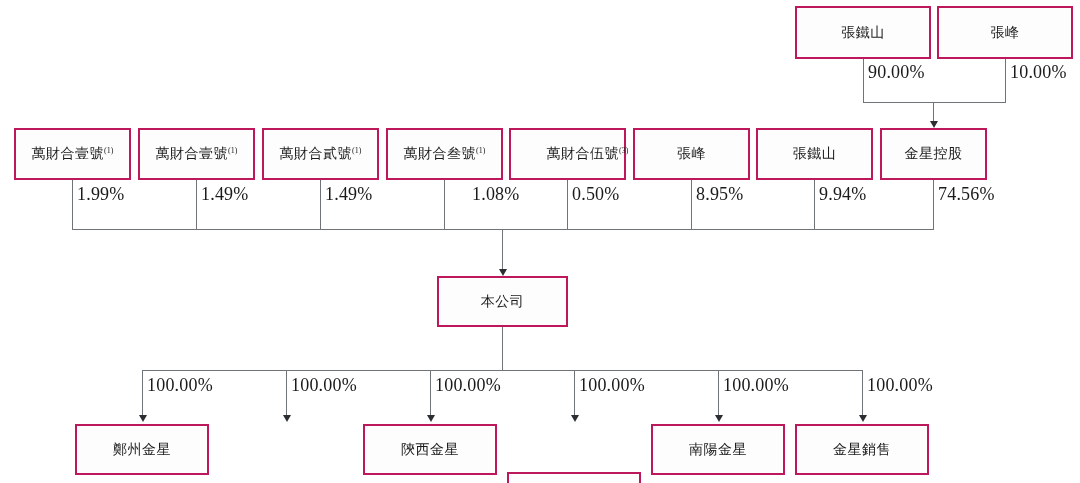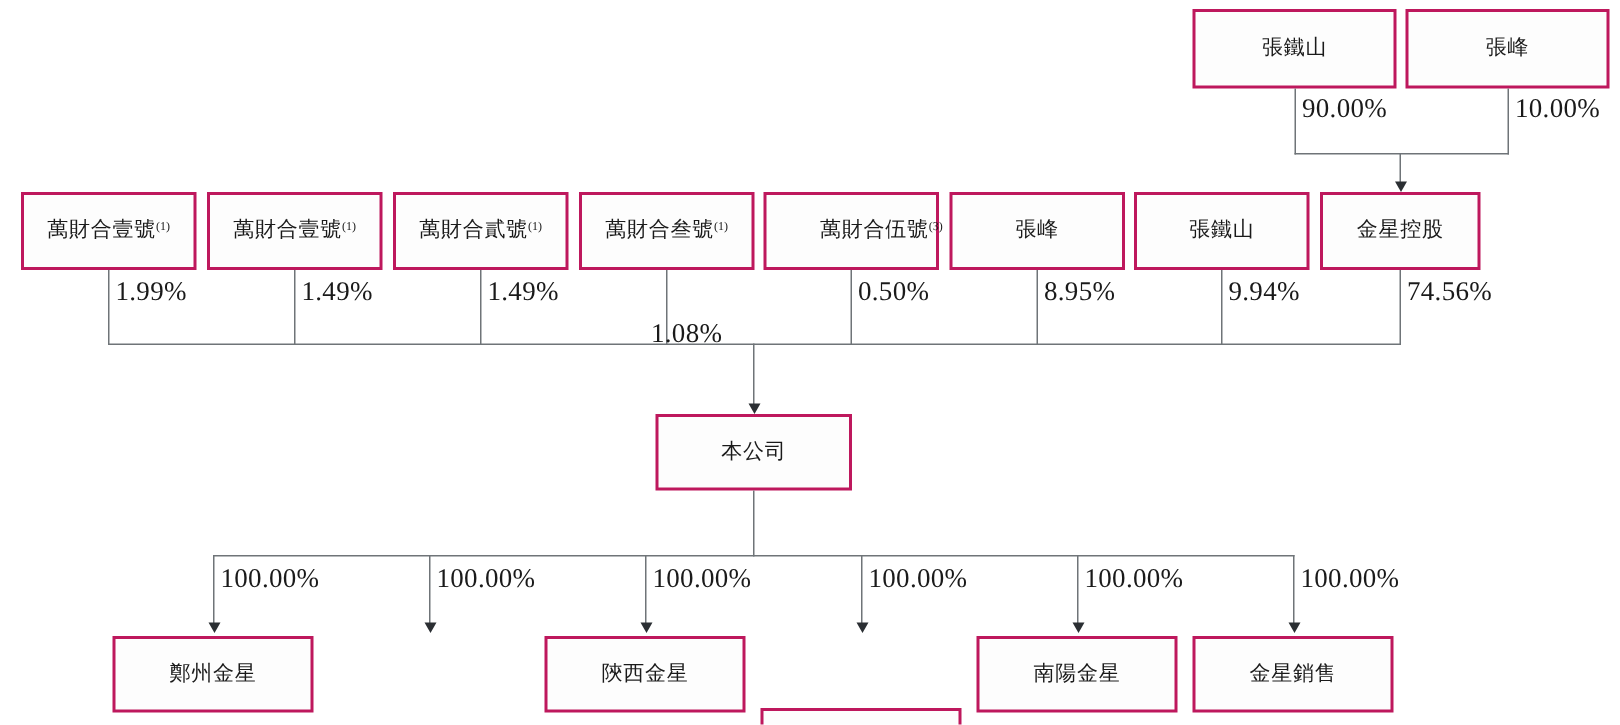--- a/index.html
+++ b/index.html
@@ -137,21 +137,21 @@
   <div class="ln-v" style="left:567px; top:180px; height:50px;"></div>
   <div class="ln-v" style="left:691px; top:180px; height:50px;"></div>
   <div class="ln-v" style="left:814px; top:180px; height:50px;"></div>
   <div class="ln-v" style="left:933px; top:180px; height:50px;"></div>
 
   <div class="ln-h" style="left:72px; top:229px; width:862px;"></div>
 
   <div class="pct" style="left:77px;  top:184px;">1.99%</div>
   <div class="pct" style="left:201px; top:184px;">1.49%</div>
   <div class="pct" style="left:325px; top:184px;">1.49%</div>
-  <div class="pct" style="left:434px; top:184px;margin-top:28px;">1.08%</div>
+  <div class="pct" style="left:472px; top:184px;">1.08%</div>
   <div class="pct" style="left:572px; top:184px;">0.50%</div>
   <div class="pct" style="left:696px; top:184px;">8.95%</div>
   <div class="pct" style="left:819px; top:184px;">9.94%</div>
   <div class="pct" style="left:938px; top:184px;">74.56%</div>
 
   <div class="ln-v" style="left:502px; top:229px; height:42px;"></div>
   <div class="arrow" style="left:499px; top:269px;"></div>
 
   <div class="node" style="left:437px; top:276px; width:131px; height:51px;">
     <span class="label-wrap">本公司</span>

